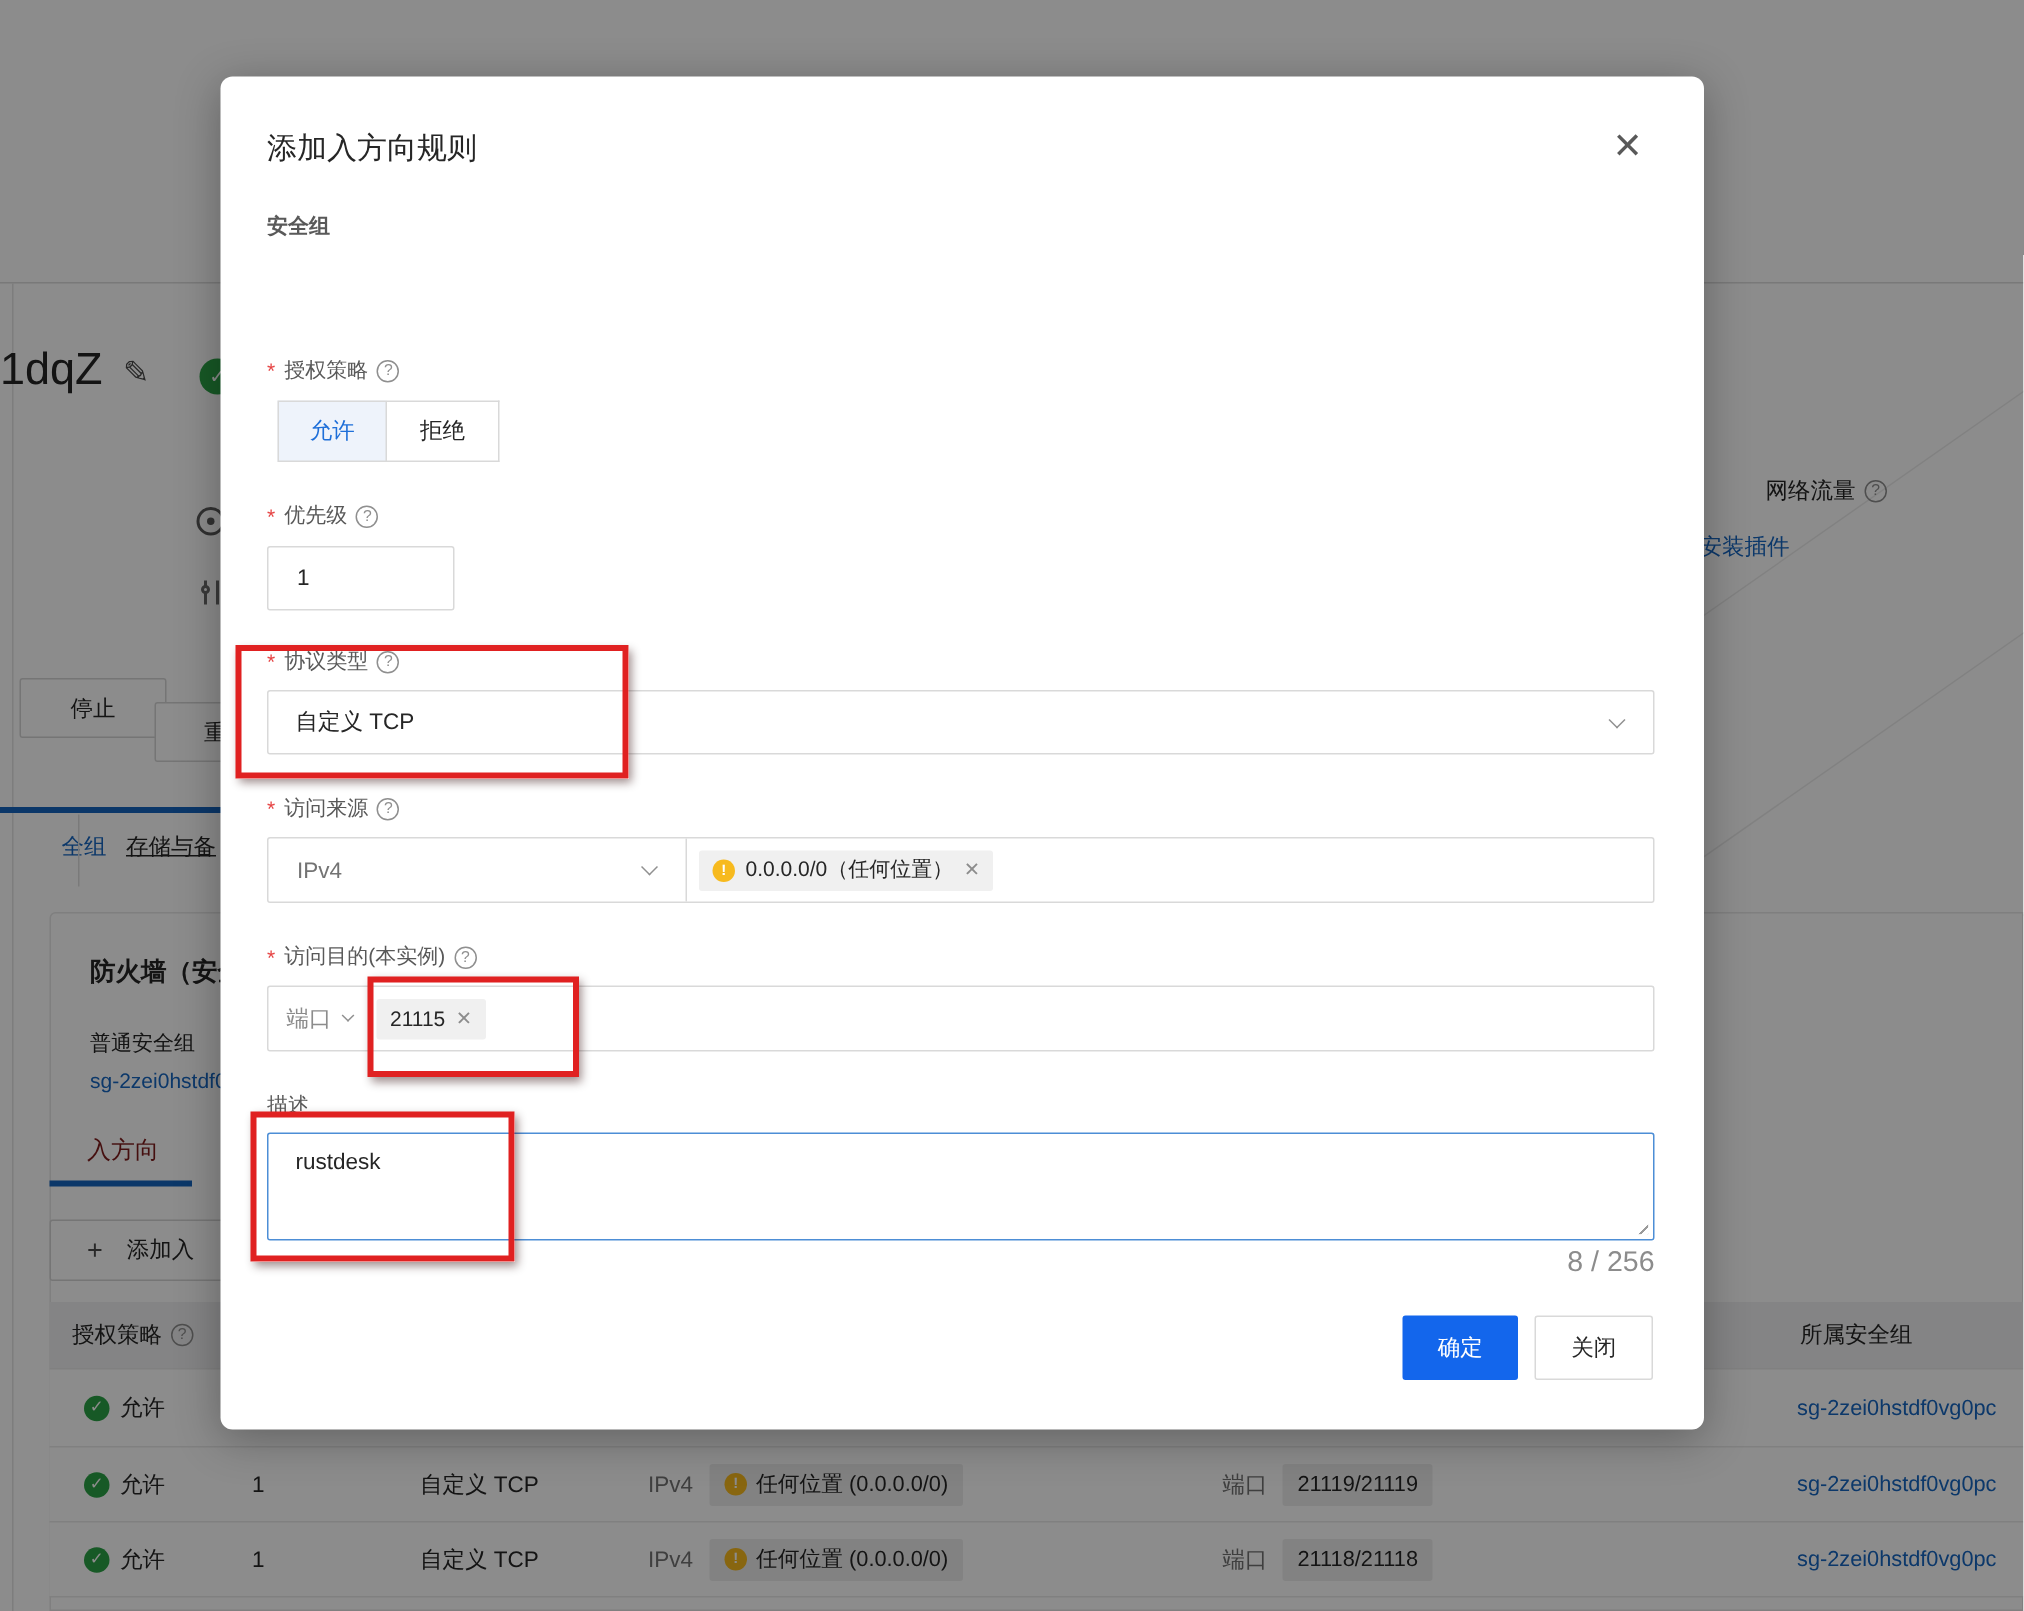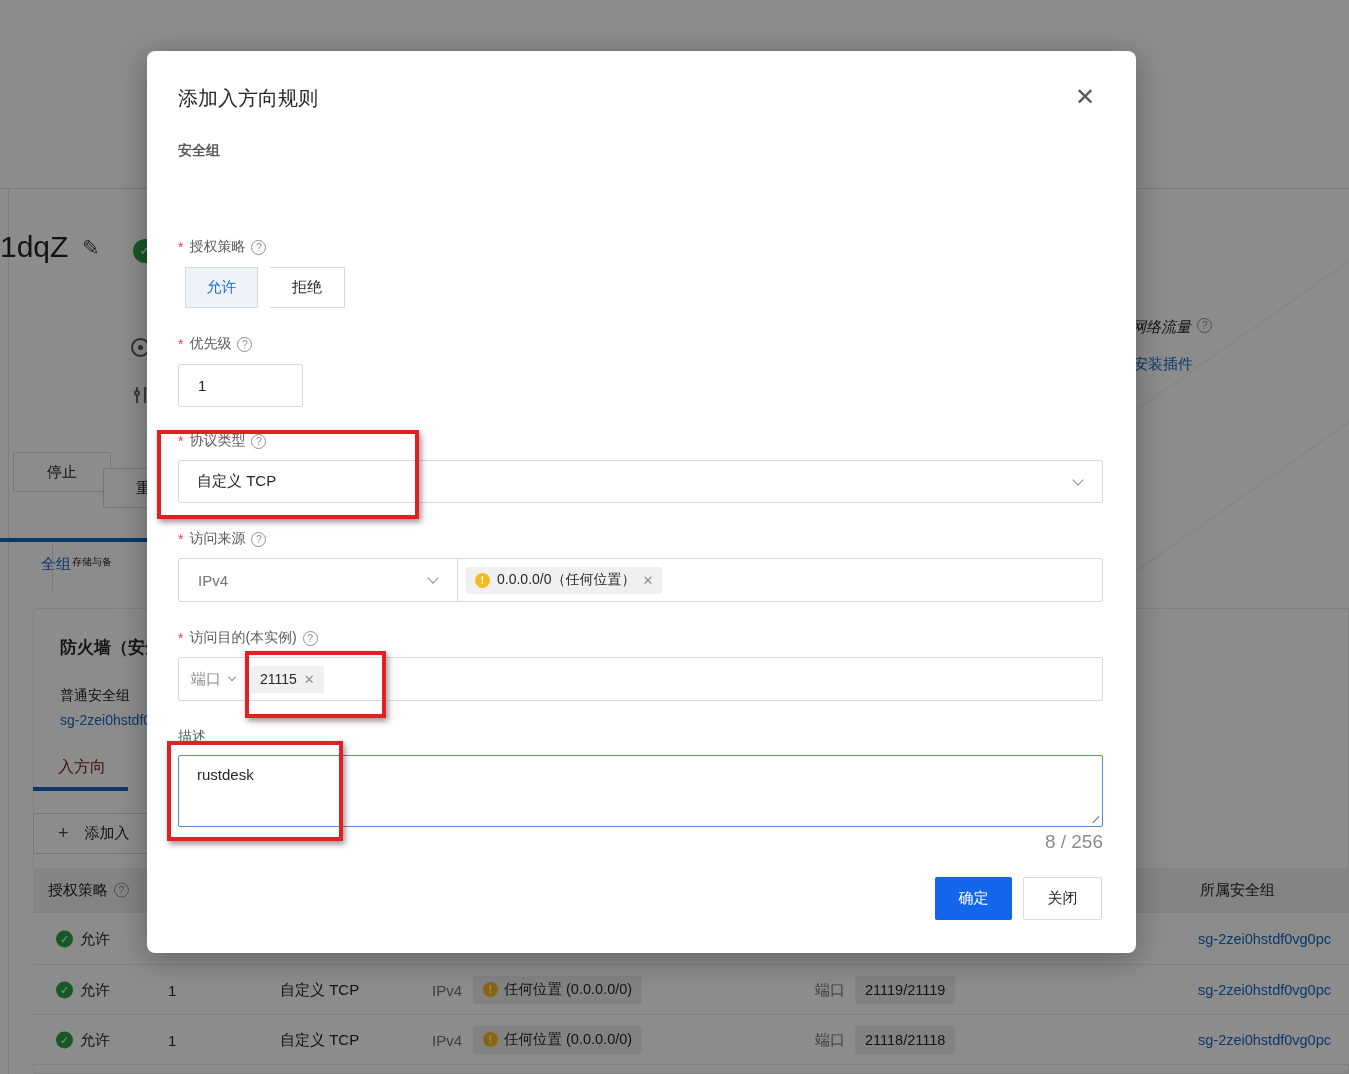--- a/index.html
+++ b/index.html
@@ -33,23 +33,23 @@
     background:#fff; border:2px solid #6a6a6a; }
 
   .btn-plain { position:absolute; background:#fff; border:1px solid #d6d6d6; border-radius:2px;
     font-size:15px; color:#262626; display:flex; align-items:center; justify-content:center; }
   .stop-btn { left:13px; top:452px; width:98px; height:40px; }
   .restart-btn { left:103px; top:468px; width:80px; height:40px; justify-content:flex-start; padding-left:32px; }
 
   .tab-bar-indicator { position:absolute; left:0; top:538px; width:158px; height:4px; background:#1565c0; }
   .tab-sg { position:absolute; left:0; top:555px; font-size:15px; color:#1666c1;margin-left:41px; }
   .tab-divider { position:absolute; left:52px; top:543px; width:1px; height:48px; background:#dedede; }
-  .tab-storage { position:absolute; left:72px; top:555px; font-size:10px; color:#262626; }
-
-  .net-label { position:absolute; left:1131px; top:318px; font-size:15px; color:#262626; display:flex; gap:6px;font-style:italic; }
+  .tab-storage { position:absolute; left:84px; top:555px; font-size:15px; color:#262626;text-decoration:underline; }
+
+  .net-label { position:absolute; left:1177px; top:318px; font-size:15px; color:#262626; display:flex; align-items:center; gap:6px; }
   .plugin-link { position:absolute; left:1133px; top:355px; font-size:15px; color:#1666c1; }
 
   .card { position:absolute; left:33px; top:608px; width:1316px; height:466px;
     background:#fff; border:1px solid #e7e7e7; border-radius:4px 0 0 0; }
   .fw-title { position:absolute; left:60px; top:636px; font-size:17px; font-weight:bold; color:#262626; }
   .fw-type { position:absolute; left:60px; top:687px; font-size:14px; color:#262626; }
   .fw-link { position:absolute; left:60px; top:712px; font-size:14px; color:#1666c1; }
   .inbound-tab { position:absolute; left:58px; top:757px; font-size:16px; color:#7f1d1d; }
   .inbound-underline { position:absolute; left:33px; top:787px; width:95px; height:4px; background:#1565c0; }
   .add-rule-btn { left:33px; top:813px; width:130px; height:41px; justify-content:flex-start; padding-left:24px; gap:16px; }
@@ -92,21 +92,21 @@
 
   .l-sg { left:31px; top:91px;font-weight:bold; }
   .sel-sg { position:absolute; left:31px; top:118px; width:925px; height:43px; border:1px solid #d9d9d9;
     border-radius:2px; display:flex; align-items:center; padding:0 20px 0 18px; font-size:15px; color:#262626; }
   .sel-sg .chev, .sel-proto .chev { margin-left:auto; }
 
   .l-policy { left:31px; top:187px; }
   .toggle { position:absolute; left:38px; top:216px; display:flex; }
   .tbtn { height:41px; display:flex; align-items:center; justify-content:center; font-size:15px;
     border:1px solid #d9d9d9; background:#fff; color:#262626; cursor:pointer; }
-  .tbtn + .tbtn { border-left:none;margin-left:12px; }
+  .tbtn + .tbtn { border-left:none; }
   .tbtn.sel { background:#eef3fb; color:#1e6fd9; }
   .t-allow { width:73px; } .t-deny { width:75px; }
 
   .l-prio { left:31px; top:284px; }
   .inp-prio { position:absolute; left:31px; top:313px; width:125px; height:43px; border:1px solid #d9d9d9;
     border-radius:2px; display:flex; align-items:center; padding-left:19px; font-size:15px; color:#262626; }
 
   .l-proto { left:31px; top:381px; }
   .sel-proto { position:absolute; left:31px; top:409px; width:925px; height:43px; border:1px solid #d9d9d9;
     border-radius:2px; display:flex; align-items:center; padding:0 20px 0 18px; font-size:15px; color:#262626; }

